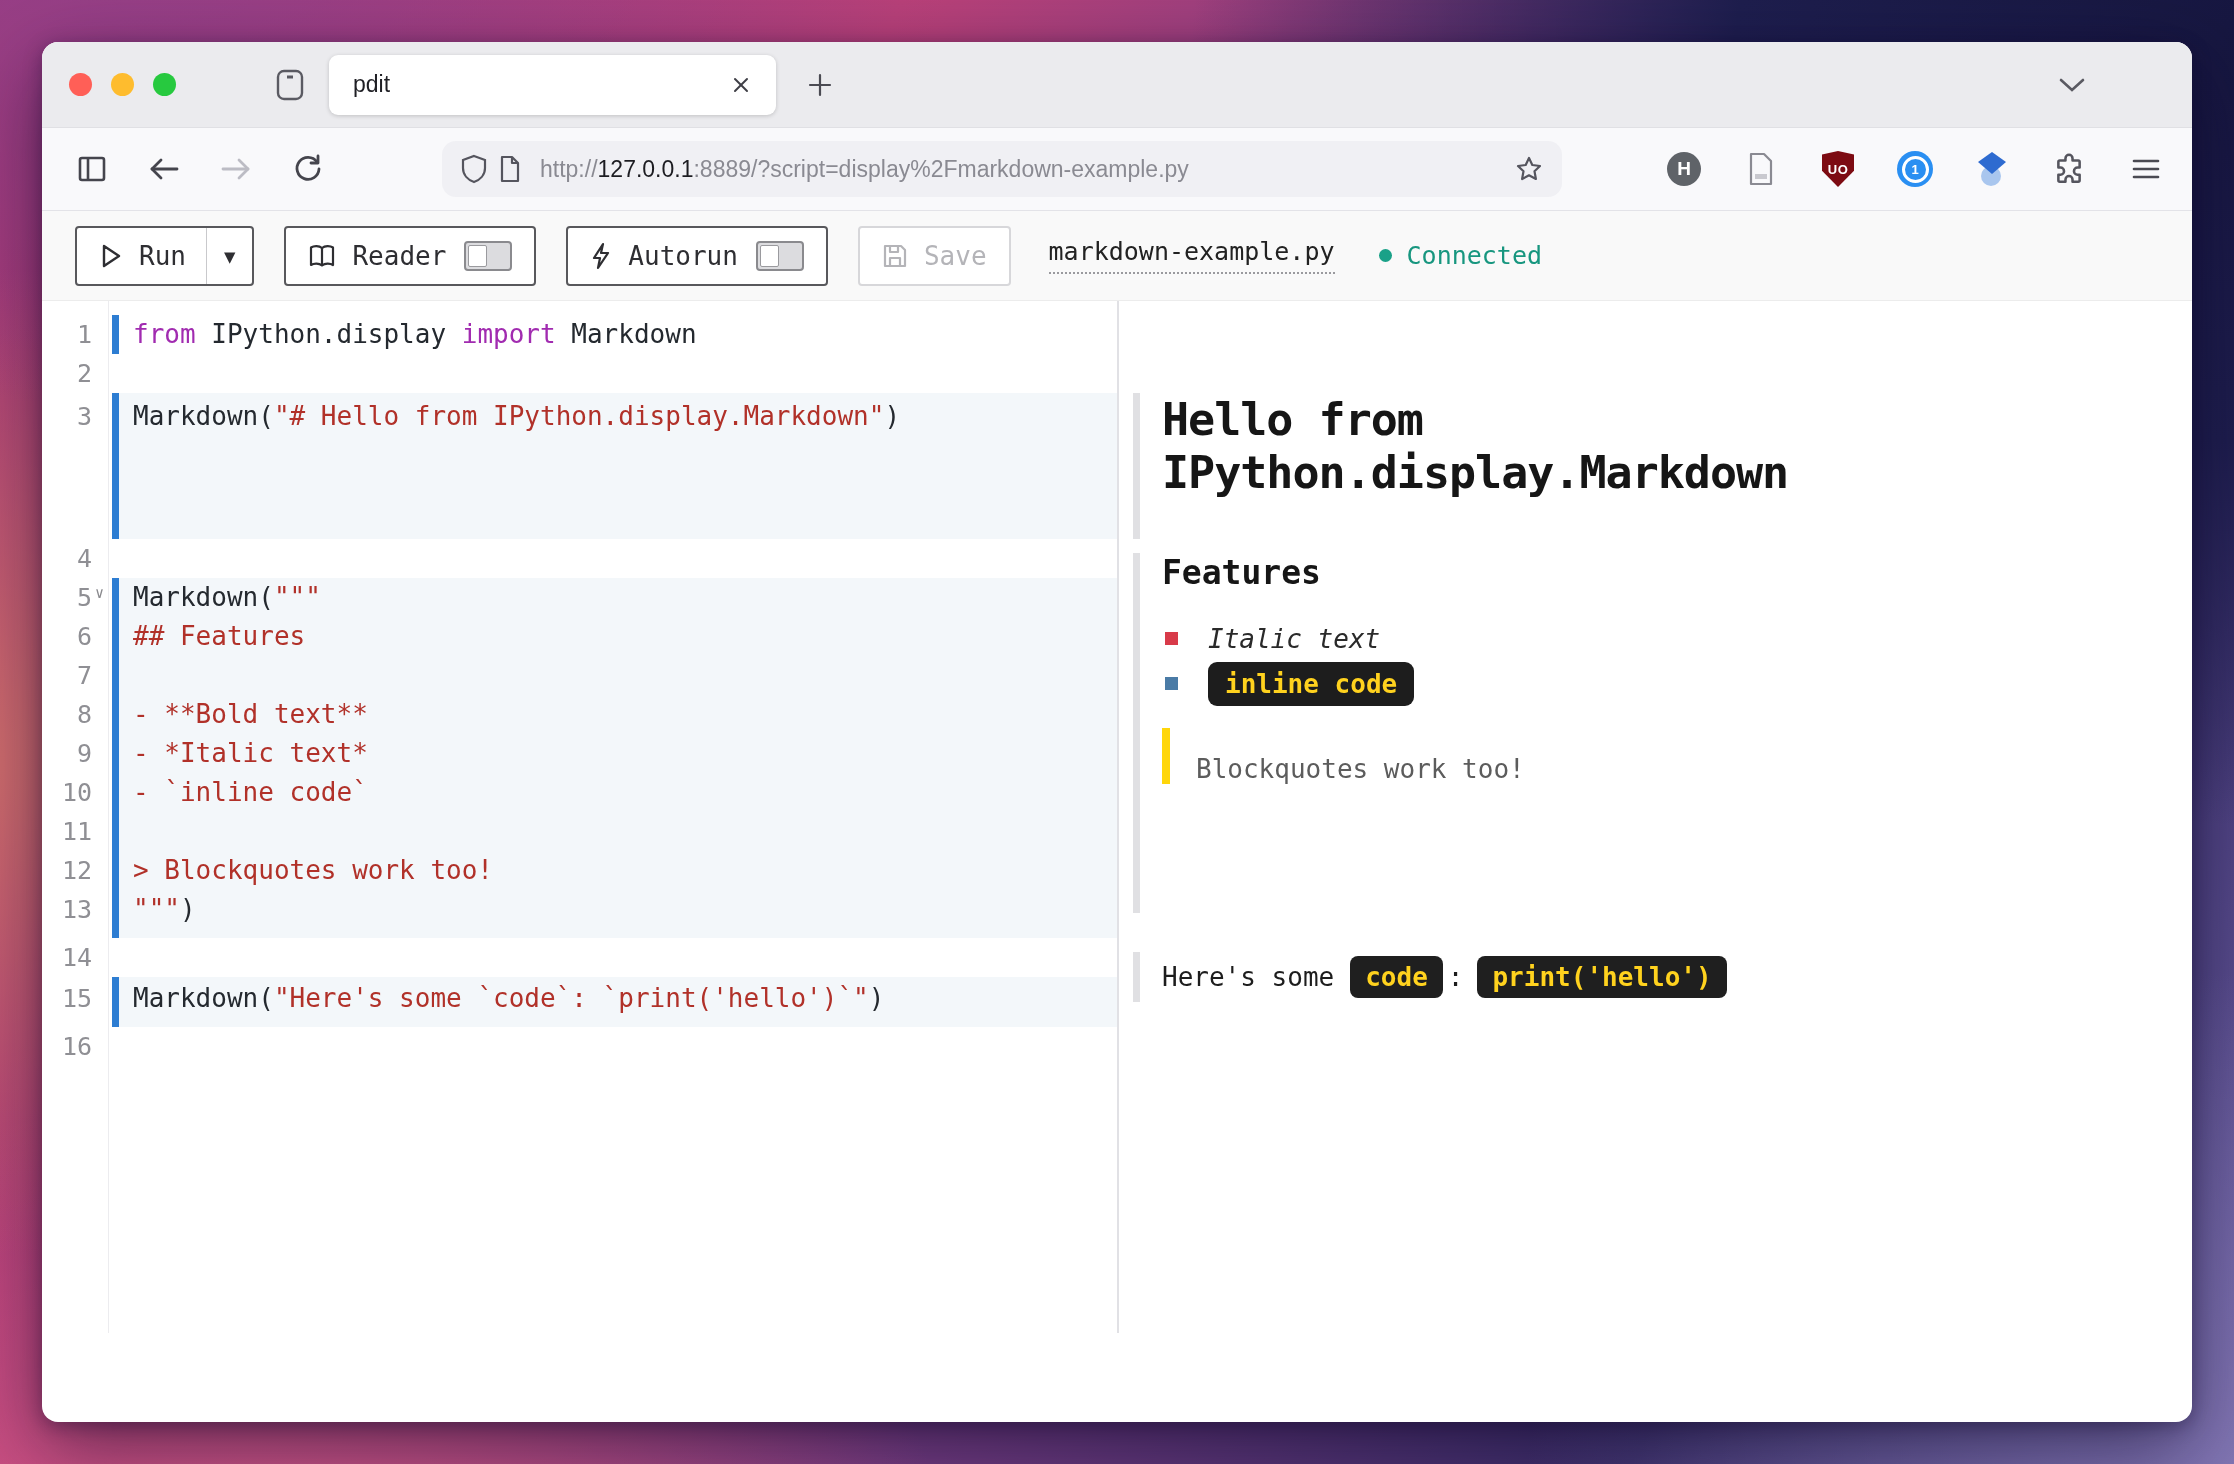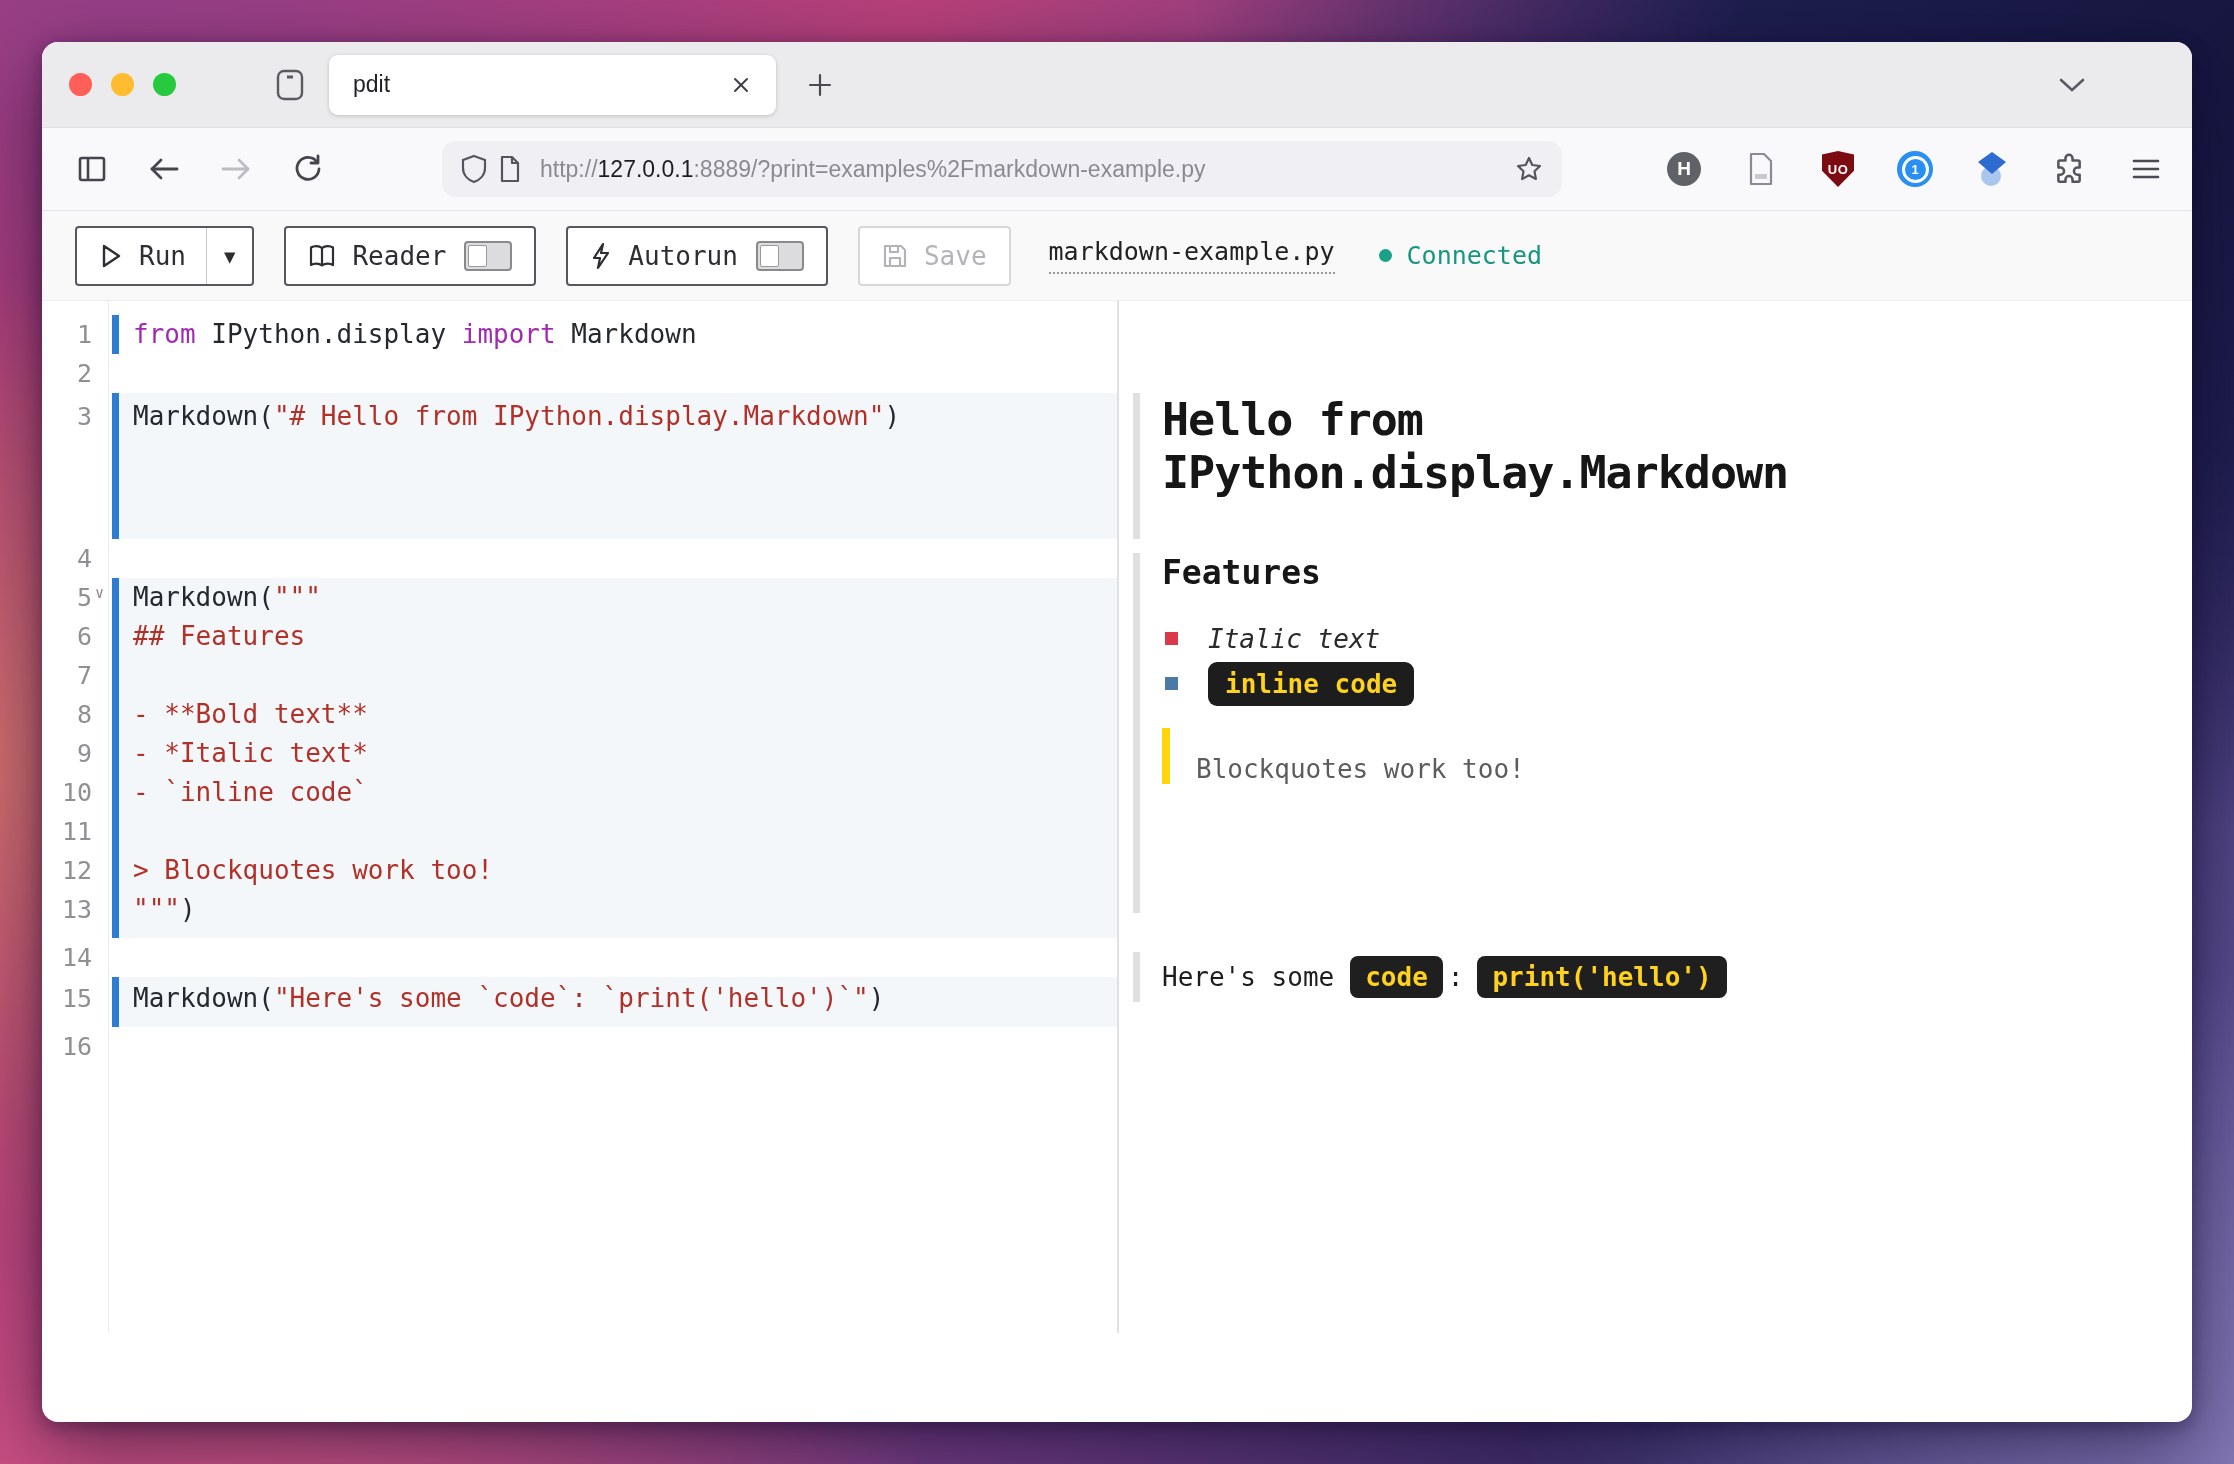--- a/index.html
+++ b/index.html
@@ -183,21 +183,21 @@
         <svg width="26" height="30" viewBox="0 0 26 30" fill="none" stroke="currentColor" stroke-width="2.2">
           <path d="M13 2 L24 6 V14 C24 21 19 26 13 28 C7 26 2 21 2 14 V6 Z"></path>
         </svg>
       </span>
       <span class="urlicon">
         <svg width="24" height="28" viewBox="0 0 24 28" fill="none" stroke="currentColor" stroke-width="2.2" stroke-linejoin="round">
           <path d="M4 2 H14 L20 8 V26 H4 Z"></path>
             <path d="M14 2 V8 H20"></path>
         </svg>
       </span>
-      <span class="urltext"><span>http://</span><span class="host">127.0.0.1</span><span>:8889/?print=examples%2Fmarkdown-example.py</span></span>
+      <span class="urltext"><span>http://</span><span class="host">127.0.0.1</span><span>:8889/?script=display%2Fmarkdown-example.py</span></span>
       <span class="star">
         <svg width="28" height="28" viewBox="0 0 28 28" fill="none" stroke="currentColor" stroke-width="2.2" stroke-linejoin="round">
           <path d="M14 3 L17.3 10 L25 11 L19.5 16.3 L20.9 24 L14 20.3 L7.1 24 L8.5 16.3 L3 11 L10.7 10 Z"></path>
         </svg>
       </span>
     </div>
 
     <div class="ext first">
       <div class="hbadge">H</div>
     </div>

